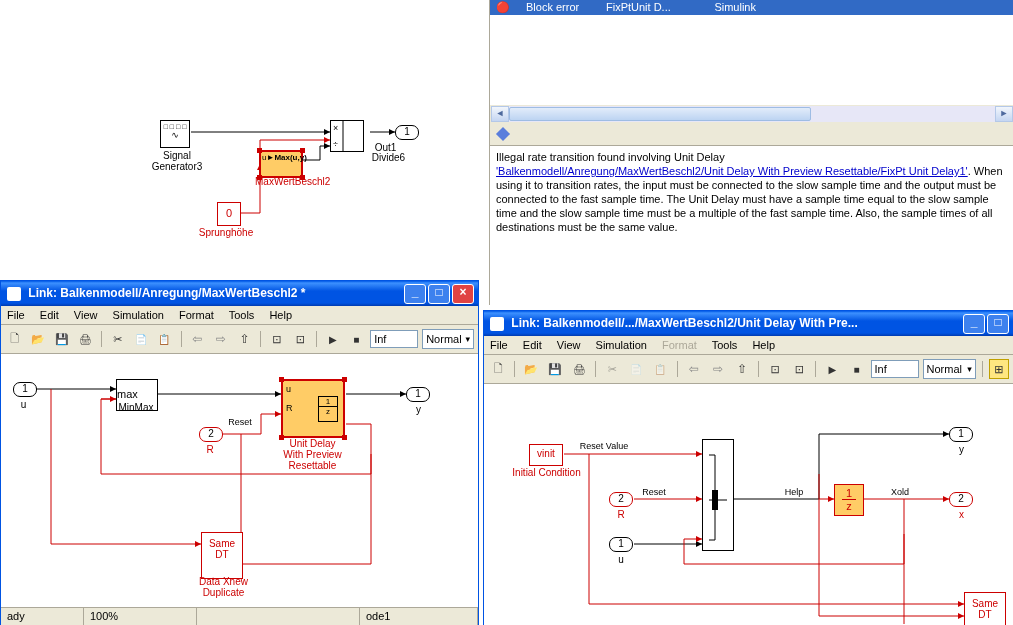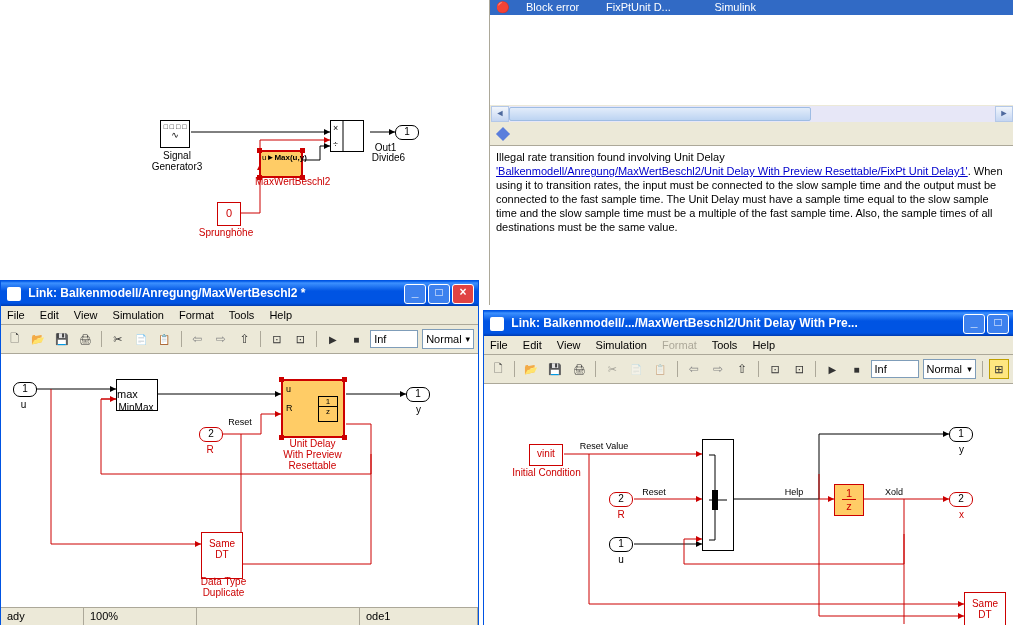--- a/index.html
+++ b/index.html
@@ -221,21 +221,21 @@
     </div>
     <div class="lbl rlbl" style="left:274px;top:84px;width:75px;white-space:pre-line;">Unit Delay
 With Preview
 Resettable</div>
 
     <div class="port" style="left:405px;top:33px;">1</div>
     <div class="lbl" style="left:410px;top:50px;width:15px;">y</div>
 
     <div class="blk rblk" style="left:200px;top:178px;width:40px;height:40px;text-align:center;color:#cc0000;font-size:10px;padding-top:5px;white-space:pre-line;">Same
 DT</div>
-    <div class="lbl rlbl" style="left:195px;top:222px;width:55px;white-space:pre-line;">Data Type
+    <div class="lbl rlbl" style="left:195px;top:222px;width:55px;white-space:pre-line;">Data Xnew
 Duplicate</div>
   </div>
   <div class="statusbar">
     <div style="width:70px;">ady</div>
     <div style="width:100px;">100%</div>
     <div style="width:150px;"></div>
     <div style="flex:1;">ode1</div>
   </div>
 </div>
 
@@ -316,21 +316,21 @@
           <line x1="6" y1="15" x2="12" y2="15" stroke="#000"></line>
           <line x1="6" y1="60" x2="12" y2="60" stroke="#000"></line>
           <line x1="6" y1="100" x2="12" y2="100" stroke="#000"></line>
           <line x1="12" y1="60" x2="24" y2="60" stroke="#000"></line>
           <line x1="12" y1="15" x2="12" y2="100" stroke="#000"></line>
           <rect x="9" y="50" width="6" height="20" fill="#000"></rect>
         </svg>
     </div>
 
     <div class="lbl" style="left:295px;top:103px;width:30px;font-size:9px;">Help</div>
-    <div class="lbl" style="left:395px;top:103px;width:30px;font-size:9px;">Xold</div>
+    <div class="lbl" style="left:395px;top:103px;width:30px;font-size:9px;text-align:right;">Xold</div>
 
     <div class="blk rblk" style="left:350px;top:100px;width:28px;height:30px;background:#ffcc66;text-align:center;">
       <div style="color:#cc0000;font-size:11px;border-bottom:1px solid #cc0000;width:14px;margin:2px auto 0;">1</div>
       <div style="color:#cc0000;font-size:11px;">z</div>
     </div>
 
     <div class="port" style="left:465px;top:43px;">1</div>
     <div class="lbl" style="left:470px;top:60px;width:15px;">y</div>
 
     <div class="port rport" style="left:465px;top:108px;border-color:#cc0000;">2</div>

